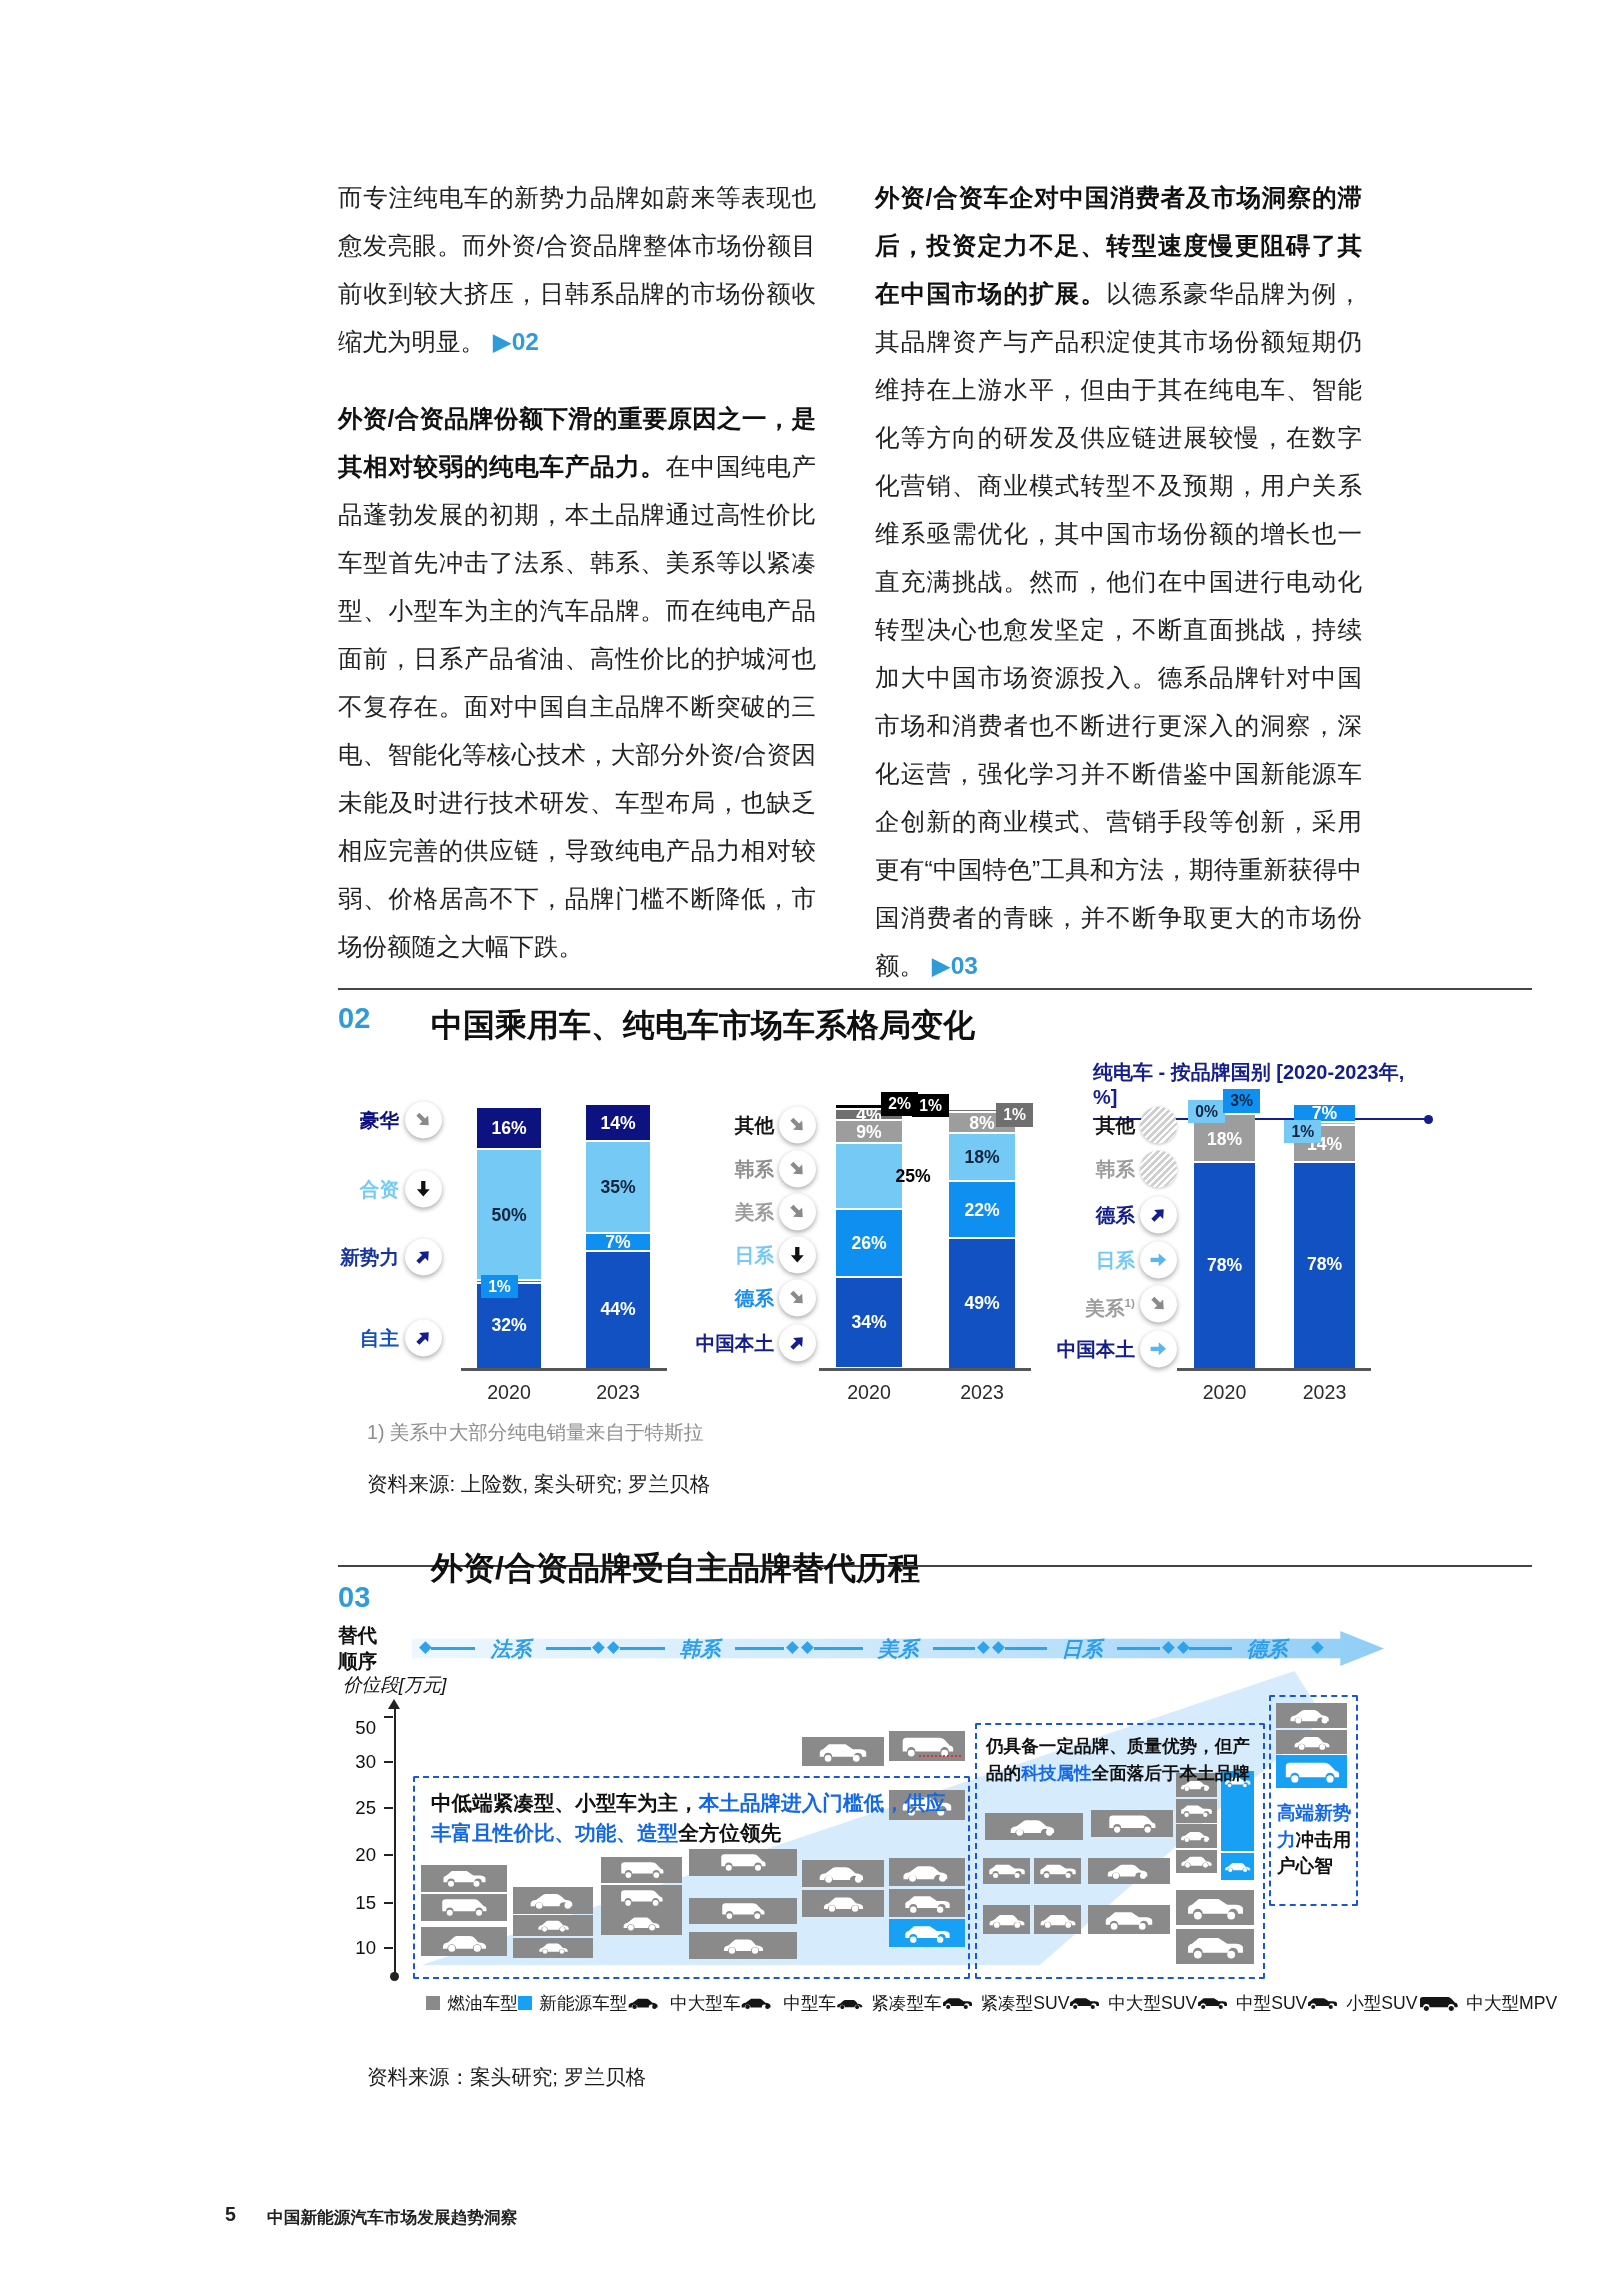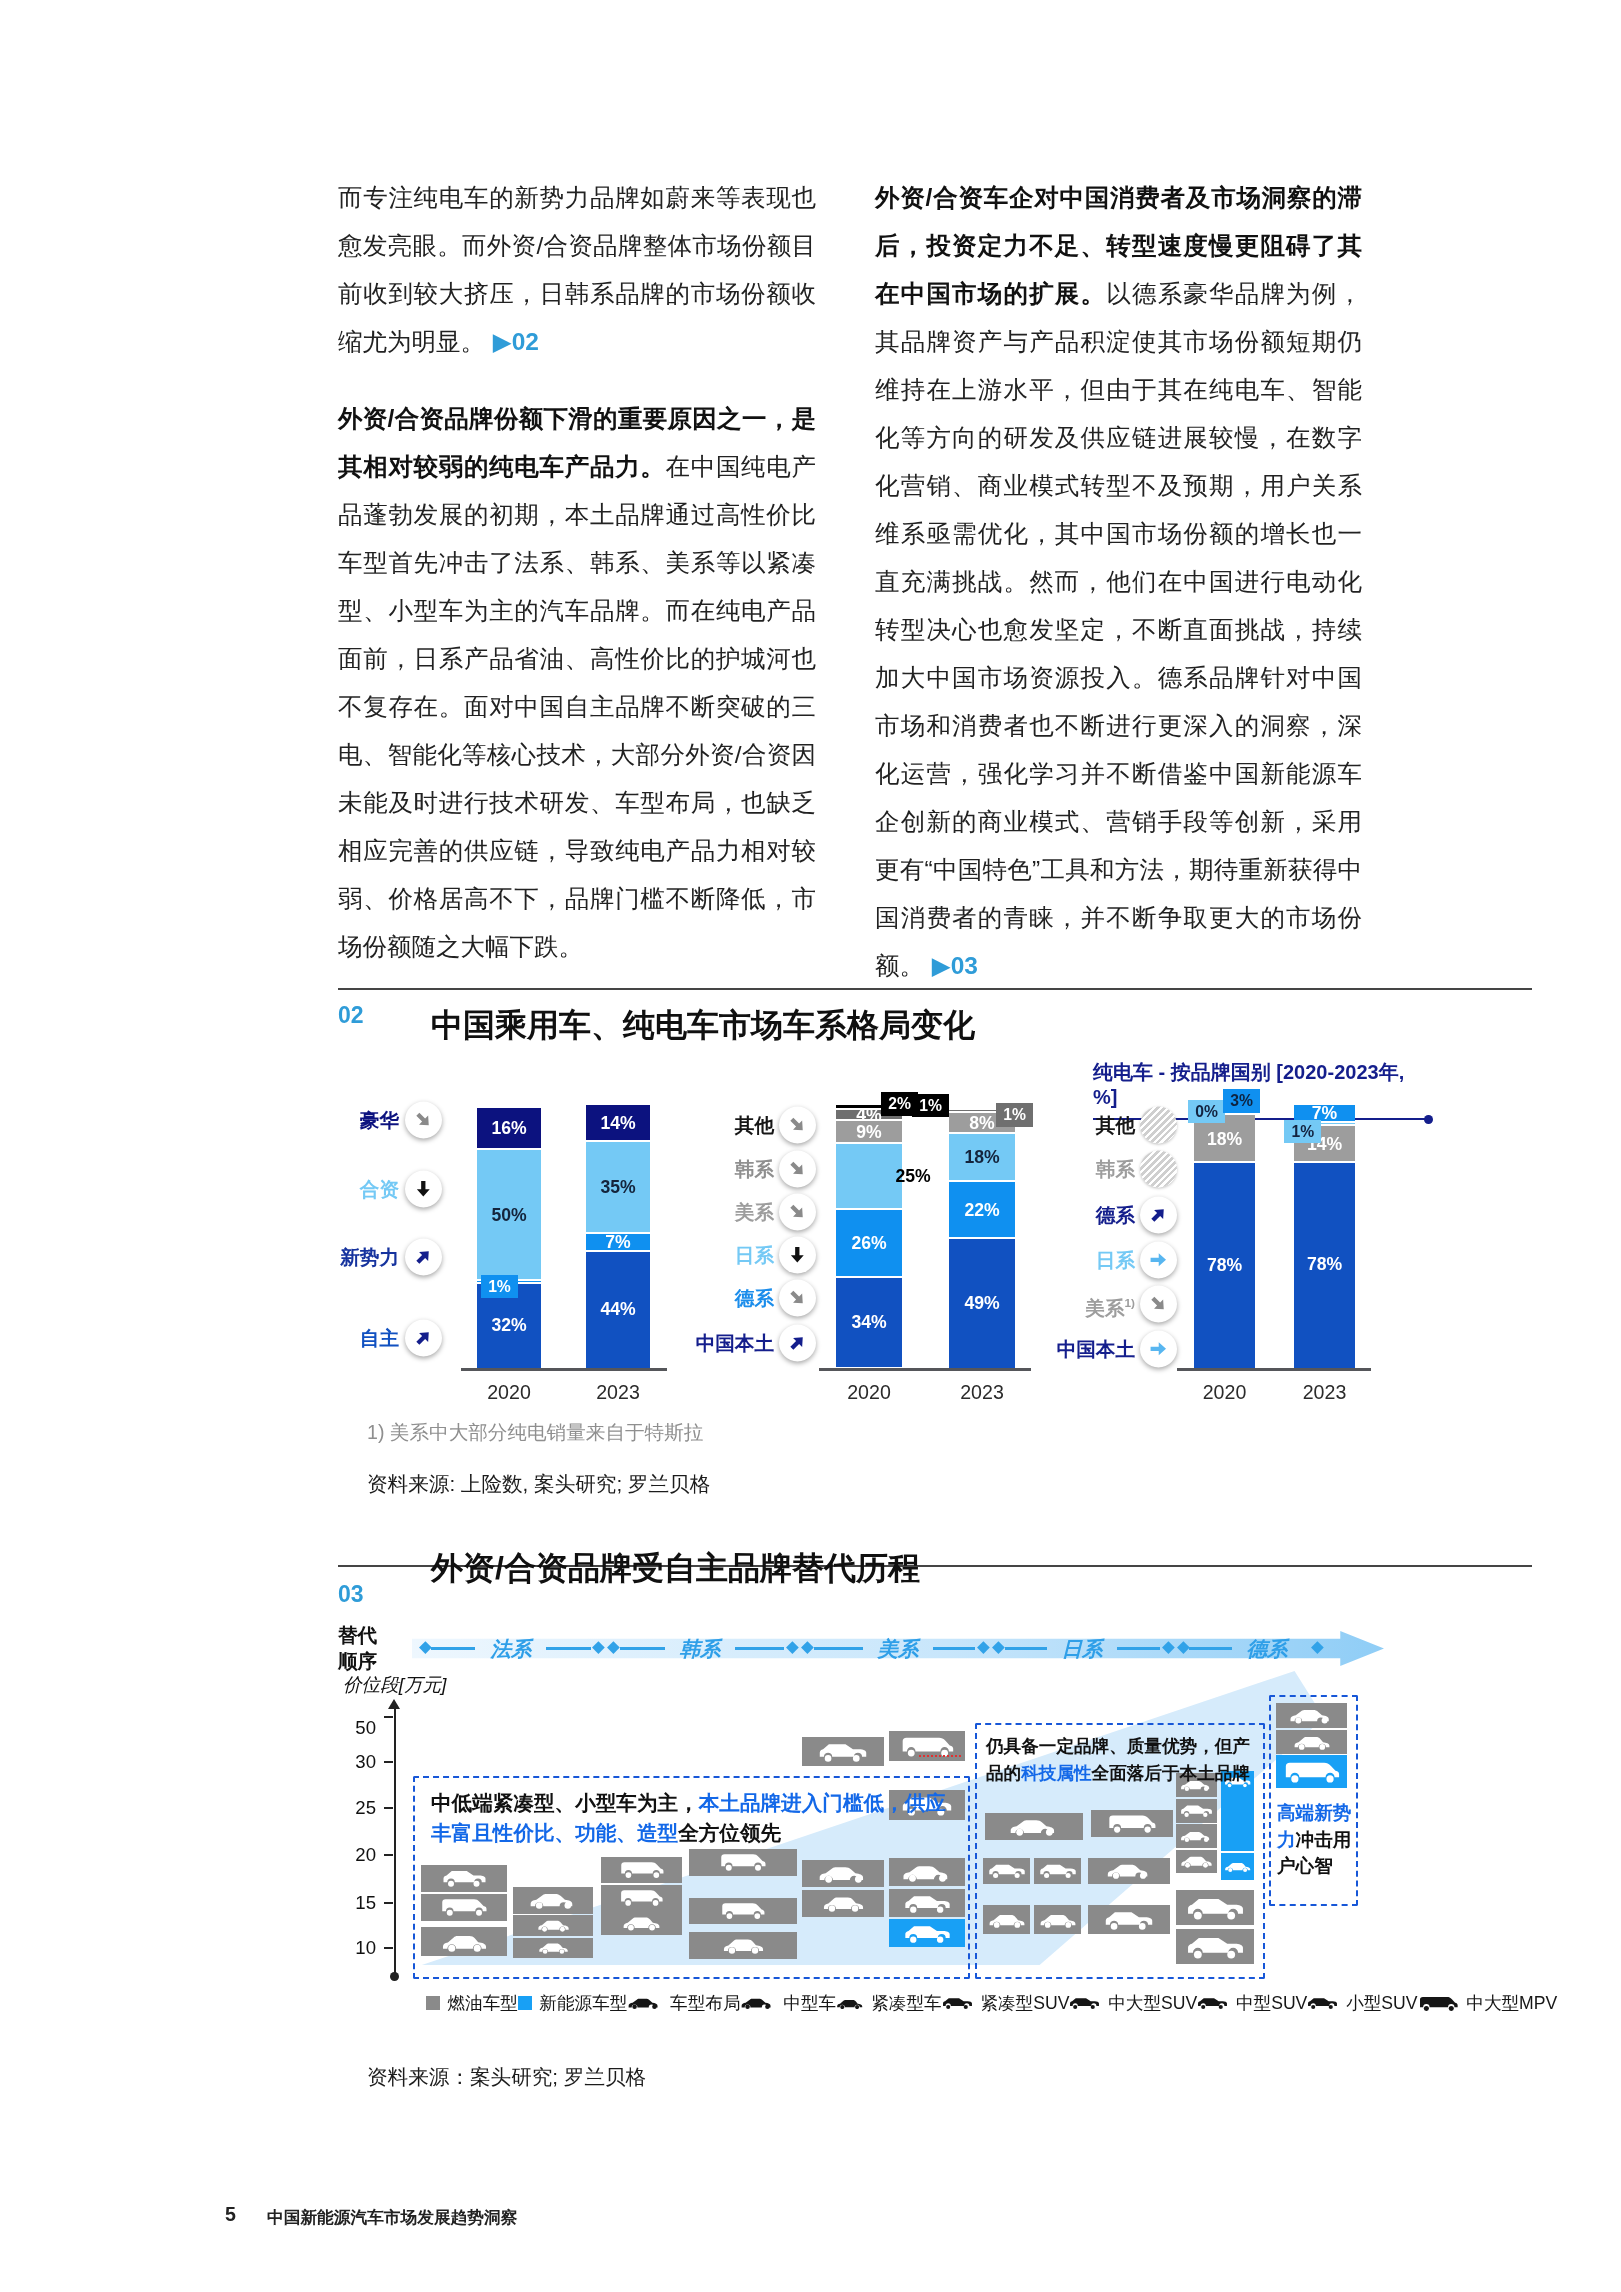--- a/index.html
+++ b/index.html
@@ -6,21 +6,21 @@
   .page{position:relative;width:1621px;height:2293px;background:#ffffff;margin:0 auto;
         font-family:"Liberation Sans","DejaVu Sans",sans-serif;color:#1f1f1f;overflow:hidden;}
   
   .col{position:absolute;font-size:24.5px;line-height:48px;text-align:justify;color:#222;}
   .col p{margin:0;}
   .col p+p{margin-top:29px;}
   .bold{font-weight:700;color:#111;}
   .marker{color:#2f9cd8;font-weight:700;margin-left:7.8px;white-space:nowrap;}
   
   .rule{position:absolute;height:2px;background:#454545;}
-  .sec-num{position:absolute;font-size:23px;font-weight:700;color:#2f9cd8;}
+  .sec-num{position:absolute;font-size:29px;font-weight:700;color:#2f9cd8;}
   .sec-title{position:absolute;font-size:32px;font-weight:700;color:#101010;}
   
   .subtitle{position:absolute;font-size:20px;font-weight:700;color:#141e8c;
             border-bottom:2.9px solid #141e8c;padding-bottom:8.8px;}
   .subtitle .dot{position:absolute;right:-2.9px;bottom:-5.9px;width:8.8px;height:8.8px;border-radius:50%;background:#141e8c;}
   
   .chart{position:absolute;top:1105px;height:267px;}
   .axis{position:absolute;height:2.9px;background:#55565a;top:263px;}
   .bar{position:absolute;}
   .seg{position:absolute;left:0;width:100%;}
@@ -567,21 +567,21 @@
         <span>燃油车型</span>
       </div>
       <div class="legitem">
         <div class="sq" style="background: rgb(24, 160, 245);"></div>
         <span>新能源车型</span>
       </div>
       <div class="legitem">
         <svg width="35" height="13.7" style="fill: rgb(21, 21, 21);" viewBox="0 0 36 14">
           <use href="#car-sedan"></use>
         </svg>
-        <span>车型布局</span>
+        <span>中大型车</span>
       </div>
       <div class="legitem">
         <svg width="35" height="13.7" style="fill: rgb(21, 21, 21);" viewBox="0 0 36 14">
           <use href="#car-sedan"></use>
         </svg>
         <span>中型车</span>
       </div>
       <div class="legitem">
         <svg width="27.4" height="12.7" style="fill: rgb(21, 21, 21);" viewBox="0 0 28 13">
           <use href="#car-hatch"></use>

